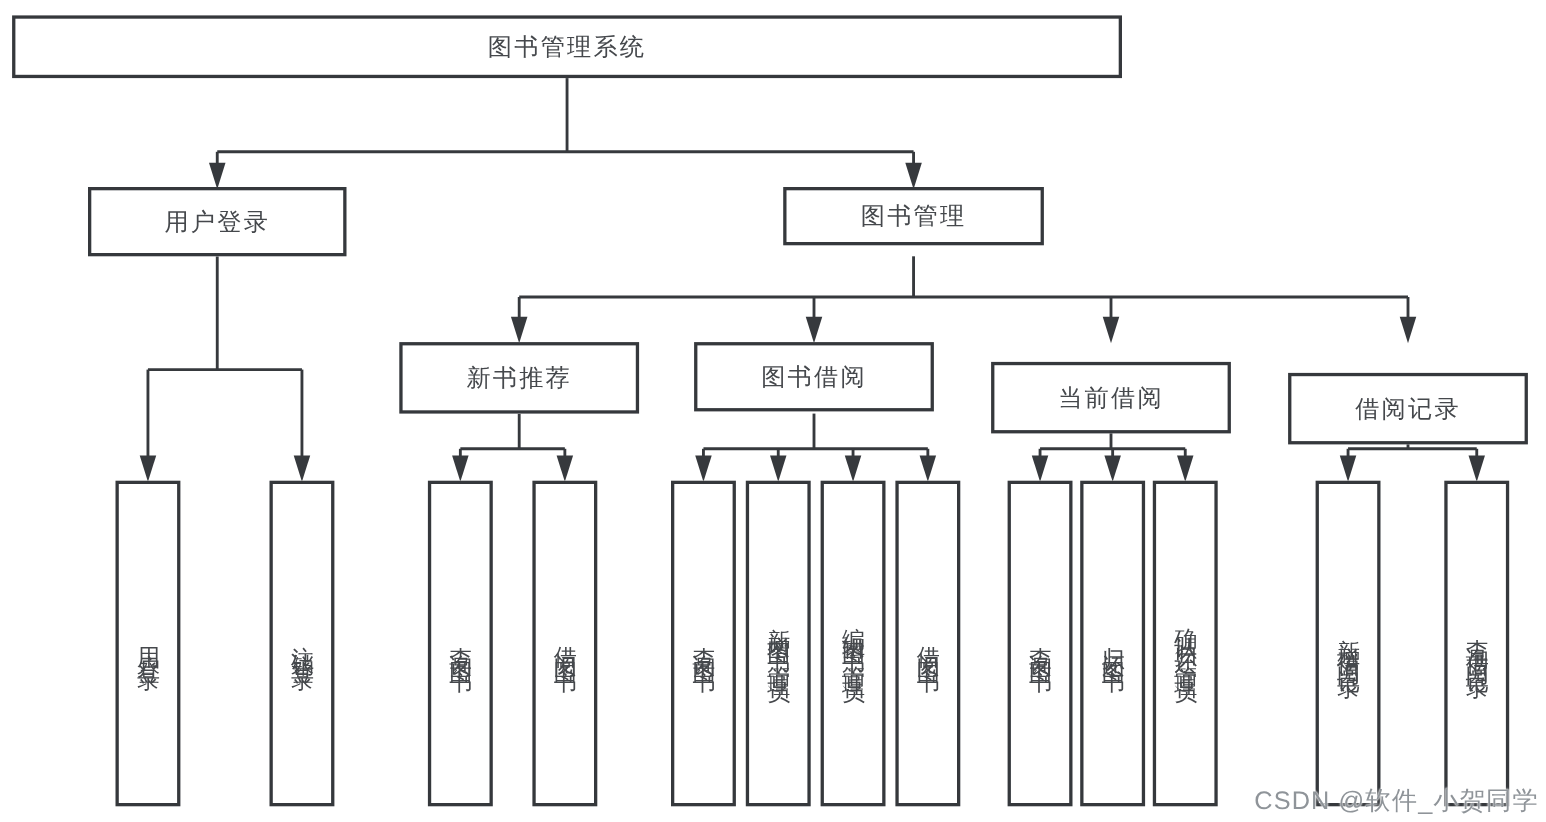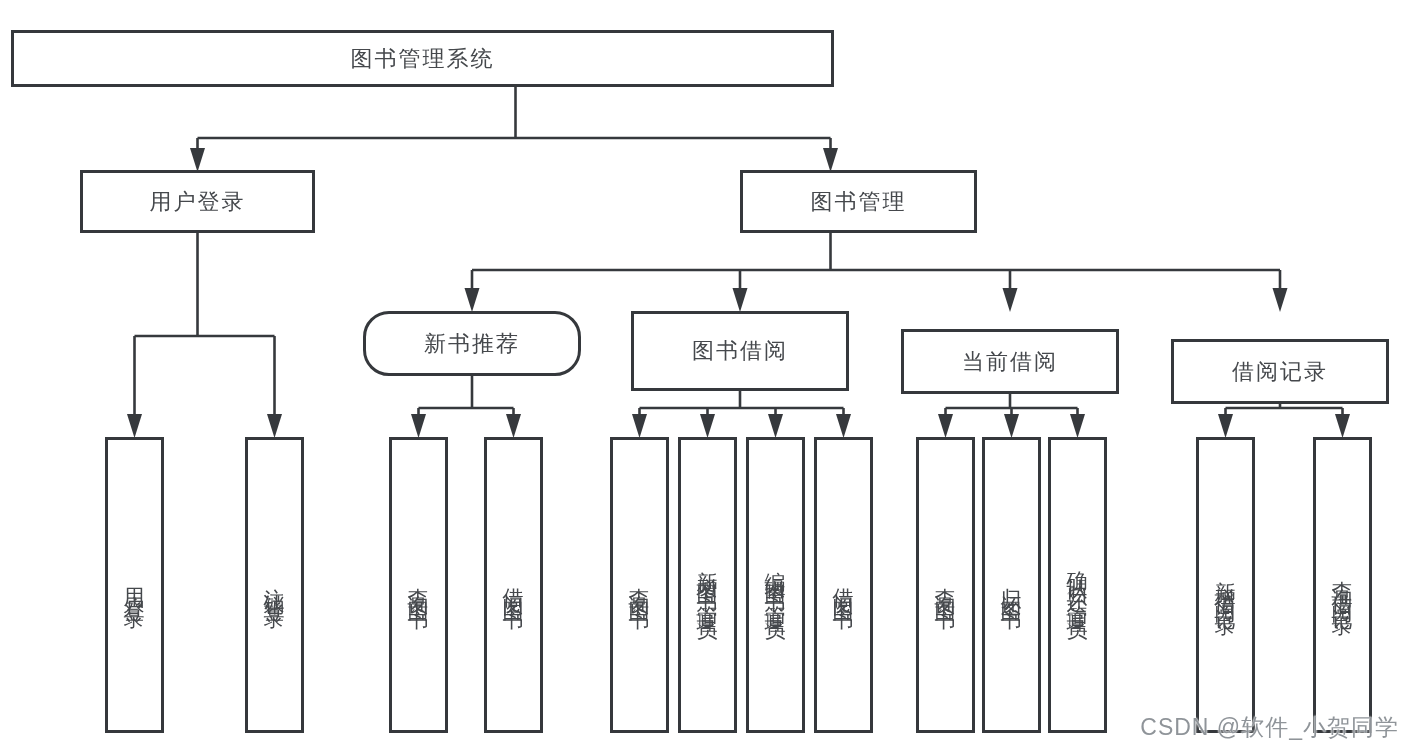--- a/index.html
+++ b/index.html
@@ -77,35 +77,35 @@
       <line x1="1011.5" y1="408" x2="1011.5" y2="420" stroke="#36393d" stroke-width="2.6"></line>
       <polygon points="1004,414 1019,414 1011.5,438" fill="#36393d"></polygon>
       <line x1="1077.5" y1="408" x2="1077.5" y2="420" stroke="#36393d" stroke-width="2.6"></line>
       <polygon points="1070,414 1085,414 1077.5,438" fill="#36393d"></polygon>
       <line x1="1225.5" y1="408" x2="1225.5" y2="420" stroke="#36393d" stroke-width="2.6"></line>
       <polygon points="1218,414 1233,414 1225.5,438" fill="#36393d"></polygon>
       <line x1="1342.5" y1="408" x2="1342.5" y2="420" stroke="#36393d" stroke-width="2.6"></line>
       <polygon points="1335,414 1350,414 1342.5,438" fill="#36393d"></polygon>
     </svg>
 
-  <div class="node hnode" style="left:11px;top:30px;width:823px;height:57px;">
+  <div class="node hnode" style="left:11px;top:14px;width:1009px;height:57px;">
     <span>图书管理系统</span>
   </div>
 
   <div class="node hnode" style="left:80px;top:170px;width:235px;height:63px;">
     <span>用户登录</span>
   </div>
-  <div class="node hnode" style="left:712px;top:170px;width:237px;height:63px;margin-left:28px;">
+  <div class="node hnode" style="left:712px;top:170px;width:237px;height:53px;">
     <span>图书管理</span>
   </div>
 
-  <div class="node hnode" style="left:363px;top:311px;width:218px;height:65px;border-radius:26px;">
+  <div class="node hnode" style="left:363px;top:311px;width:218px;height:65px;">
     <span>新书推荐</span>
   </div>
-  <div class="node hnode" style="left:631px;top:311px;width:218px;height:80px;">
+  <div class="node hnode" style="left:631px;top:311px;width:218px;height:63px;">
     <span>图书借阅</span>
   </div>
   <div class="node hnode" style="left:901px;top:329px;width:218px;height:65px;">
     <span>当前借阅</span>
   </div>
   <div class="node hnode" style="left:1171px;top:311px;width:218px;height:65px;margin-top:28px;">
     <span>借阅记录</span>
   </div>
 
   <div class="node vnode" style="left:105px;top:437px;width:59px;height:296px;">

